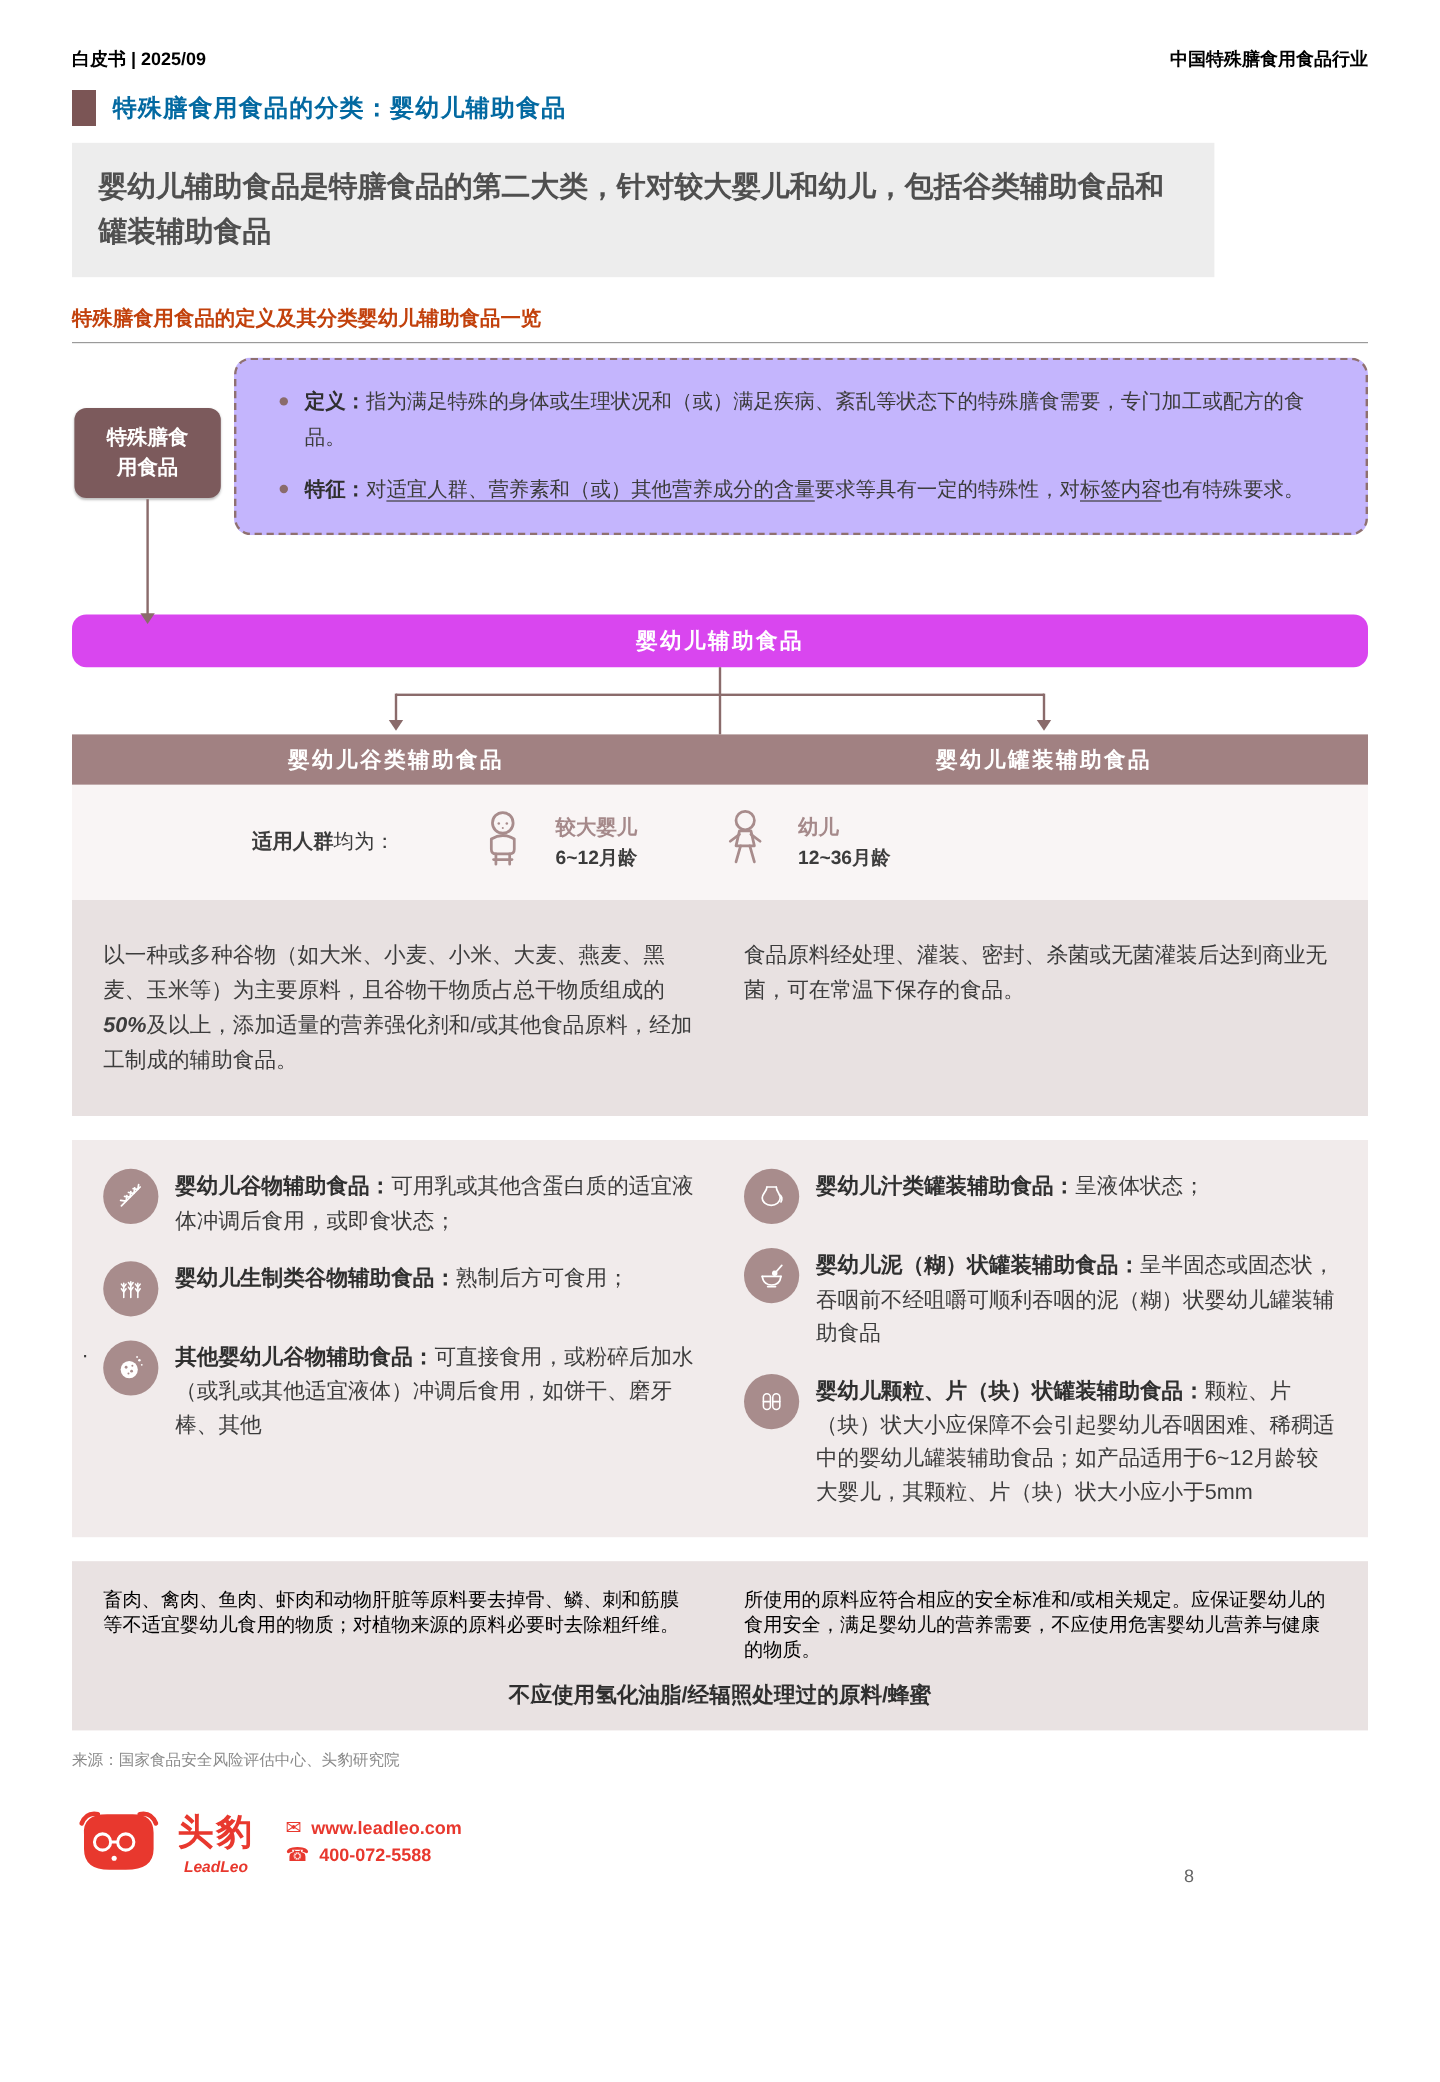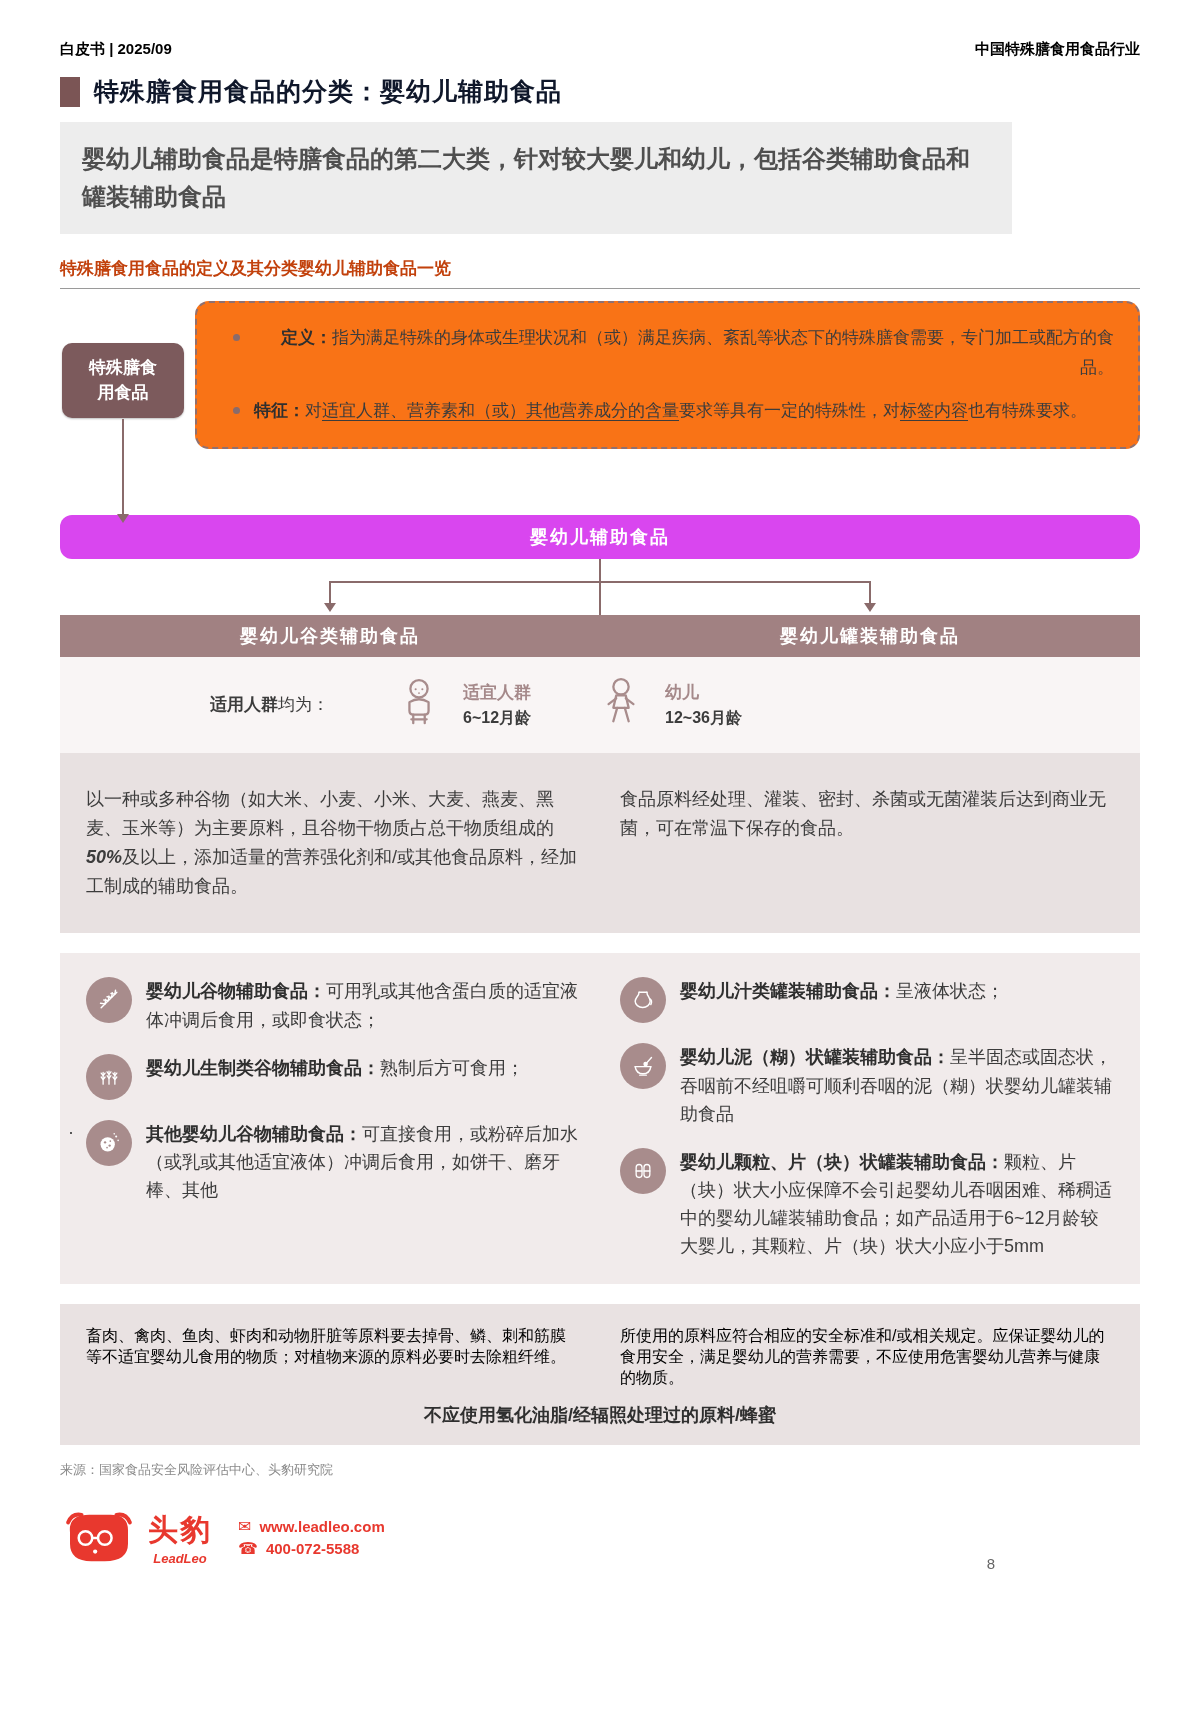--- a/index.html
+++ b/index.html
@@ -4,32 +4,32 @@
 <style>
   * { margin:0; padding:0; box-sizing:border-box; }
   body { background:#ffffff; font-family:"Liberation Sans","DejaVu Sans",sans-serif; }
   .page { position:relative; width:1200px; height:1735px; background:#fff; padding:40px 60px 0 60px; overflow:hidden; }
   .content { width:1080px; }
 
   .topbar { display:flex; justify-content:space-between; font-size:15px; font-weight:bold; }
 
   .title-row { display:flex; align-items:center; margin-top:16px; }
   .title-square { width:20px; height:30px; background:#7b5555; margin-right:14px; }
-  .title-row h1 { font-size:25px; color:#0f172a; font-weight:bold; letter-spacing:1px; }
+  .title-row h1 { font-size:20px; color:#0369a1; font-weight:bold; letter-spacing:1px; }
 
   .subtitle-box { background:#ededed; margin-top:14px; padding:18px 22px; width:952px; }
   .subtitle-box p { font-size:24px; font-weight:bold; color:#4f4f4f; line-height:1.58; }
 
   .section-heading { margin-top:23px; font-size:17px; font-weight:bold; color:#c2410c; }
   .rule { border:none; border-top:1.5px solid #9a9a9a; margin-top:8px; }
 
   
   .def-region { position:relative; margin-top:12px; height:152px; }
   .dashed-box { position:absolute; left:135px; top:0; right:0; bottom:4px;
-     border:2px dashed #8f7070; border-radius:14px; padding:20px 24px 12px 36px; background:#f97316;text-align:right; }
+     border:2px dashed #8f7070; border-radius:14px; padding:20px 24px 12px 36px; background:#c4b5fd; }
   .bullet-row { display:flex; margin-bottom:14px; }
   .bullet-dot { flex:0 0 auto; width:7px; height:7px; border-radius:50%; background:#8a6b6b; margin:11px 14px 0 0; }
   .bullet-row p { font-size:17px; color:#3c3c3c; line-height:1.75; }
   .bullet-row b { color:#2f2f2f; }
   .bullet-row u { text-underline-offset:4px; }
   .node-box { position:absolute; left:2px; top:42px; width:122px; background:#7c5a5c; color:#fff;
      border-radius:10px; padding:12px 0; text-align:center; font-size:17px; font-weight:bold; line-height:1.5;
      box-shadow:0 1px 2px rgba(0,0,0,.25); }
   .node-arrow { position:absolute; left:62px; top:118px; width:2px; height:96px; background:#8a6b6b; }
   .node-arrow .ah { position:absolute; left:-5px; bottom:-8px; border-left:6px solid transparent;
@@ -153,21 +153,21 @@
           <path d="M17 39 v9 m12 -9 v9"></path>
           <path d="M15 44 h16"></path>
         </g>
         <g fill="#a88c8c">
             <circle cx="19.5" cy="12.5" r="1.1"></circle>
             <circle cx="26.5" cy="12.5" r="1.1"></circle>
             <circle cx="23" cy="16.5" r="0.9"></circle>
           </g>
       </svg>
       <div>
-        <div class="aud-name">适宜人群</div>
+        <div class="aud-name">较大婴儿</div>
         <div class="aud-age">6~12月龄</div>
       </div>
     </div>
 
     <div class="aud-group">
       <svg width="44" height="58" viewBox="0 0 46 58">
         <g fill="none" stroke="#a88c8c" stroke-width="2.4" stroke-linecap="round" stroke-linejoin="round">
           <circle cx="23" cy="10" r="8"></circle>
           <path d="M18 19 h10 l3 13 h-16 z"></path>
           <path d="M18 22 l-8 6 m18 -6 l8 6"></path>

